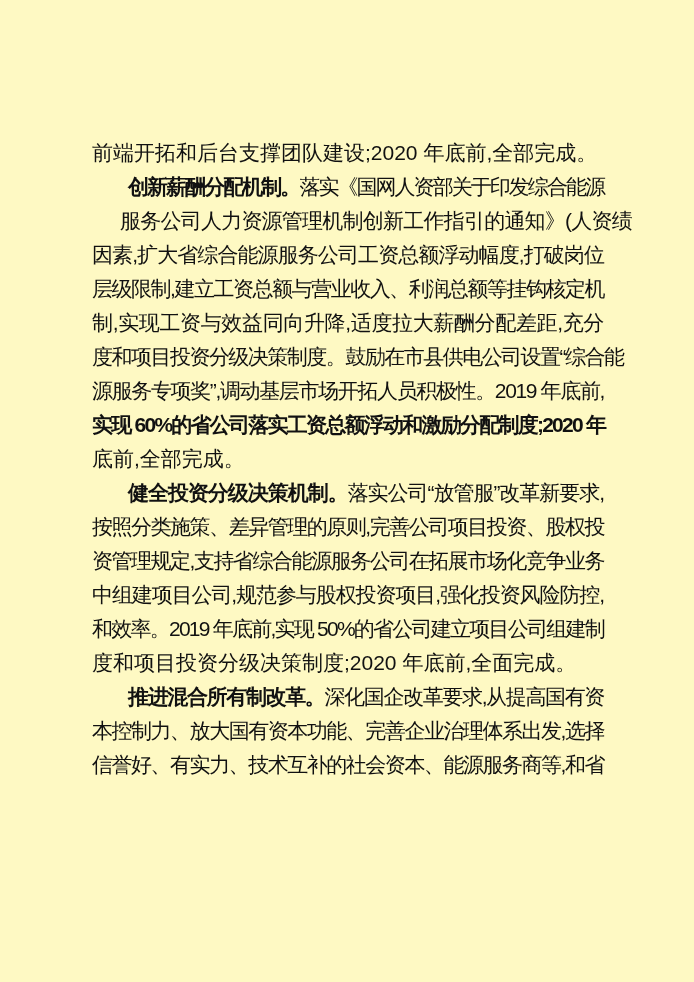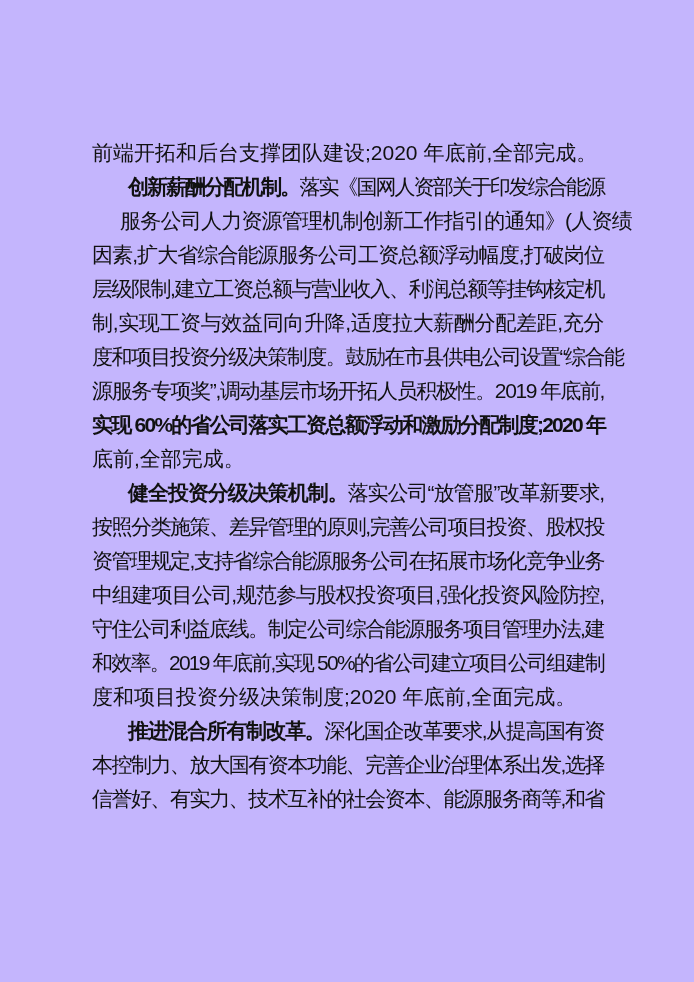--- a/index.html
+++ b/index.html
@@ -4,21 +4,21 @@
 <style>
   html, body {
     margin: 0;
     padding: 0;
     background: #ffffff;
   }
   .page {
     position: relative;
     width: 694px;
     height: 982px;
-    background: #c4b5fd;
+    background: #fef9c3;
     overflow: hidden;
     font-family: "Liberation Sans", "DejaVu Sans", sans-serif;
   }
   .textblock {
     position: absolute;
     left: 92px;
     top: 136px;
     width: 512px;
     color: #111111;
     font-size: 21px;
@@ -50,20 +50,19 @@
       <div class="line" style="letter-spacing: -1.47569px;"><span class="measure"><span>层级限制,建立工资总额与营业收入、利润总额等挂钩核定机</span></span></div>
       <div class="line" style="letter-spacing: -0.352431px;"><span class="measure"><span>制,实现工资与效益同向升降,适度拉大薪酬分配差距,充分</span></span></div>
       <div class="line" style="letter-spacing: -1.51852px;"><span class="measure"><span>度和项目投资分级决策制度。鼓励在市县供电公司设置“综合能</span></span></div>
       <div class="line" style="letter-spacing: -1.3619px;"><span class="measure"><span>源服务专项奖”,调动基层市场开拓人员积极性。2019 年底前,</span></span></div>
       <div class="line" style="letter-spacing: -1.7583px; font-weight: bold;"><span class="measure"><span>实现 60%的省公司落实工资总额浮动和激励分配制度;2020 年</span></span></div>
       <div class="line"><span class="measure"><span>底前,全部完成。</span></span></div>
       <div class="line indent" style="letter-spacing: -1.03185px;"><span class="measure"><span class="lead">健全投资分级决策机制。</span><span>落实公司“放管服”改革新要求,</span></span></div>
       <div class="line" style="letter-spacing: -1.47569px;"><span class="measure"><span>按照分类施策、差异管理的原则,完善公司项目投资、股权投</span></span></div>
       <div class="line" style="letter-spacing: -1.47569px;"><span class="measure"><span>资管理规定,支持省综合能源服务公司在拓展市场化竞争业务</span></span></div>
       <div class="line" style="letter-spacing: -1.08984px;"><span class="measure"><span>中组建项目公司,规范参与股权投资项目,强化投资风险防控,</span></span></div>
-      <div class="line" style="letter-spacing: -1.47569px;"><span class="measure"><span>守住公司利益底线。制定公司综合能源服务项目管理办法,建</span></span></div>
       <div class="line" style="letter-spacing: -1.7583px;"><span class="measure"><span>和效率。2019 年底前,实现 50%的省公司建立项目公司组建制</span></span></div>
       <div class="line"><span class="measure"><span>度和项目投资分级决策制度;2020 年底前,全面完成。</span></span></div>
       <div class="line indent" style="letter-spacing: -1.35375px;"><span class="measure"><span class="lead">推进混合所有制改革。</span><span>深化国企改革要求,从提高国有资</span></span></div>
       <div class="line" style="letter-spacing: -1.47569px;"><span class="measure"><span>本控制力、放大国有资本功能、完善企业治理体系出发,选择</span></span></div>
       <div class="line" style="letter-spacing: -1.47569px; text-align: right;"><span class="measure"><span>信誉好、有实力、技术互补的社会资本、能源服务商等,和省</span></span></div>
     </div>
 </div>
 
 </body></html>

